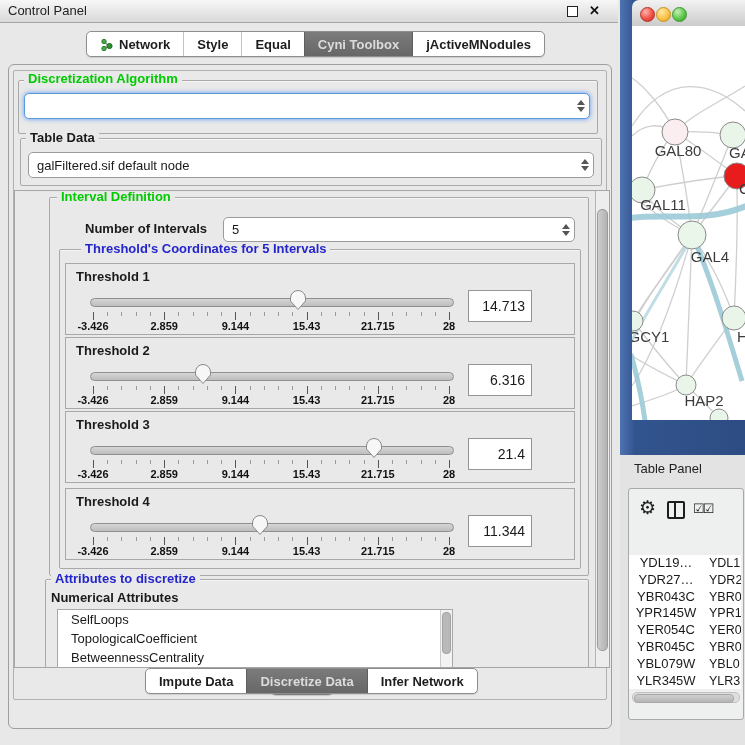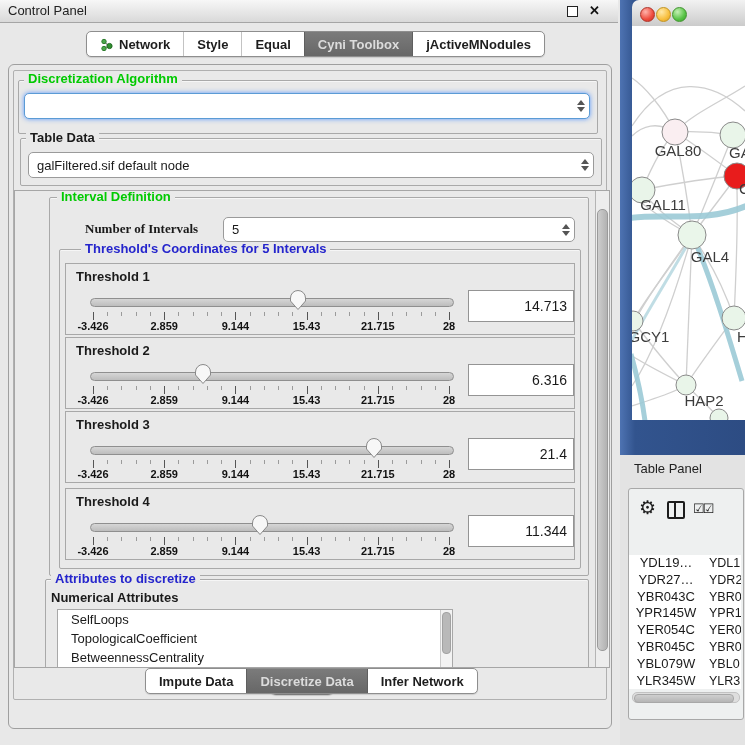--- a/index.html
+++ b/index.html
@@ -57,21 +57,21 @@
   .thr-box{position:absolute;left:50px;width:508px;height:70px;border:1px solid #a8a8a8;background:#e9e9e9;}
   .thr-label{position:absolute;left:10px;top:5px;font-size:13px;font-weight:700;}
   .track{position:absolute;left:24px;top:34px;width:362px;height:7px;border:1px solid #8f8f8f;border-radius:5px;background:linear-gradient(#d6d6d6,#bdbdbd);}
   .thumb-layer{position:absolute;left:27px;top:25px;width:356px;height:22px;}
   .sl-thumb{position:absolute;top:0;transform:translateX(-50%);}
   .ticks{position:absolute;left:27px;top:48px;width:356px;height:8px;}
   .ticks i{position:absolute;top:0;width:1px;height:4px;background:#9b9b9b;}
   .ticks i.major{height:8px;background:#555;}
   .tick-labels{position:absolute;left:27px;top:56px;width:356px;height:12px;}
   .tick-labels span{position:absolute;transform:translateX(-50%);font-size:11px;font-weight:700;color:#111;white-space:nowrap;}
-  .val-box{position:absolute;left:402px;top:26px;width:56px;height:30px;border:1px solid #949494;background:#fff;font-size:14px;line-height:30px;text-align:right;padding-right:6px;box-sizing:content-box;padding-left:42px;}
+  .val-box{position:absolute;left:402px;top:26px;width:56px;height:30px;border:1px solid #949494;background:#fff;font-size:14px;line-height:30px;text-align:right;padding-right:6px;box-sizing:content-box;}
 
   
   .attr-list{position:absolute;left:42px;top:418px;width:394px;height:58px;background:#fff;border:1px solid #a8a8a8;overflow:hidden;}
   .attr-item{font-size:13px;line-height:19px;padding-left:13px;white-space:nowrap;}
   .list-scroll{position:absolute;right:0;top:0;width:11px;height:100%;background:#f3f3f3;border-left:1px solid #ccc;}
   .list-scroll .thumb{position:absolute;left:1px;top:2px;width:7px;height:40px;border-radius:4px;background:#b9b9b9;border:1px solid #a2a2a2;}
 
   .apply-btn{left:270px;top:671px;width:62px;height:22px;border:1px solid #8a8a8a;border-radius:6px;background:linear-gradient(#fdfdfd,#e3e3e3);font-size:14px;text-align:center;line-height:22px;box-shadow:0 1px 1px rgba(0,0,0,.15);}
 
   
@@ -161,21 +161,21 @@
         <i class="tri-up"></i>
         <i class="tri-dn"></i>
       </div>
   </div>
 
   <div class="abs inner-panel">
 
     <div class="abs group" style="left:34px;top:6px;width:538px;height:377px;"></div>
     <div class="group-label g-green" style="left:42px;top:-1px;">Interval Definition</div>
 
-    <div class="abs" style="left:70px;top:30px;font-size:13px;font-weight:700;font-family:Liberation Serif, serif;">Number of Intervals</div>
+    <div class="abs" style="left:70px;top:30px;font-size:13px;font-weight:700;">Number of Intervals</div>
     <div class="abs combo" style="left:208px;top:26px;width:350px;height:23px;">
       <div class="val">5</div>
       <div class="stepper">
           <i class="tri-up"></i>
           <i class="tri-dn"></i>
         </div>
     </div>
 
     <div class="abs group" style="left:44px;top:58px;width:520px;height:318px;"></div>
     <div class="group-label g-blue" style="left:66px;top:51px;">Threshold's Coordinates for 5 Intervals</div>

